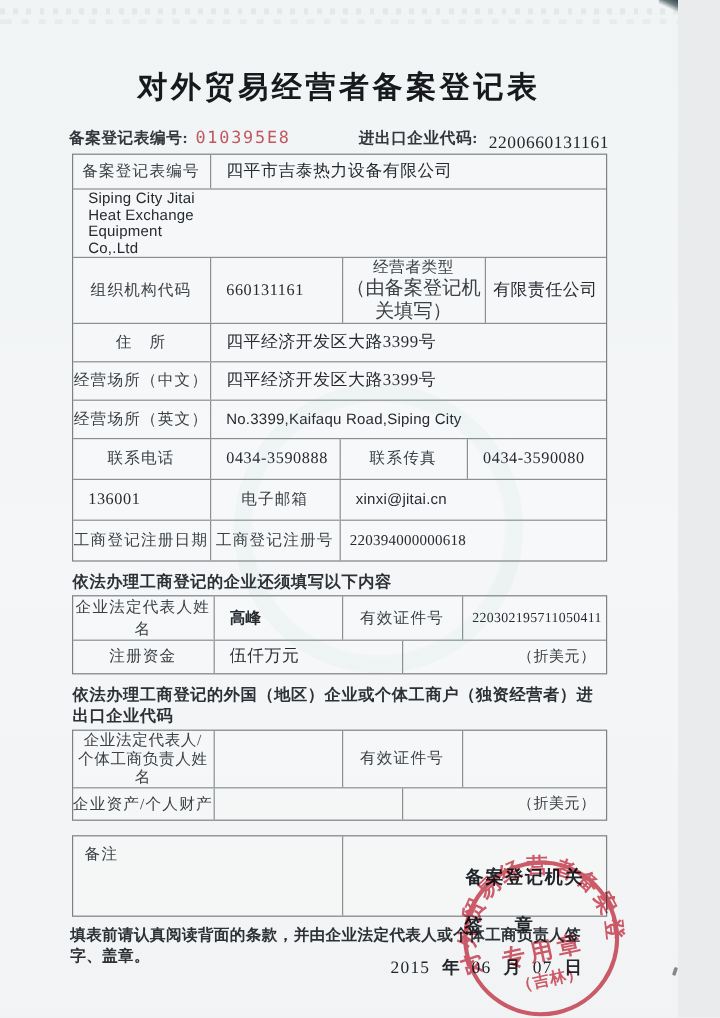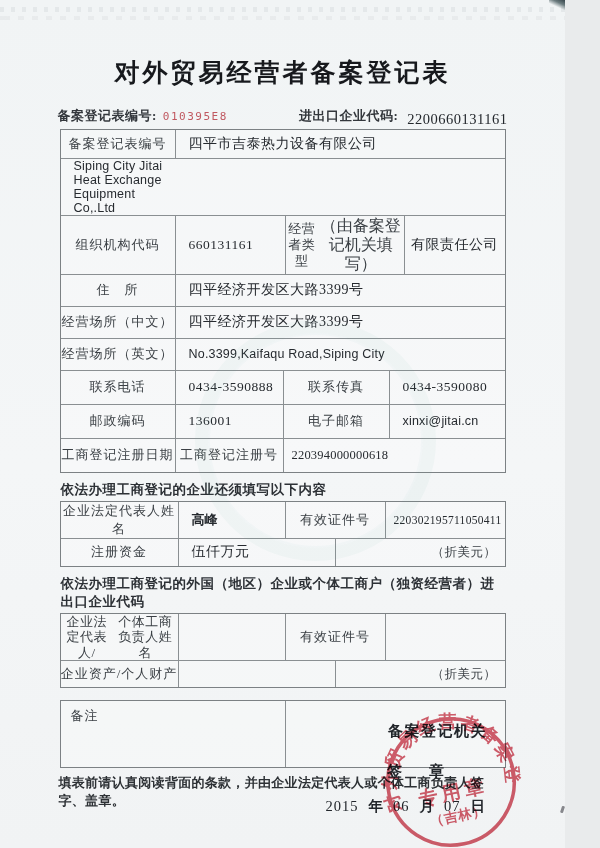--- a/index.html
+++ b/index.html
@@ -21,31 +21,31 @@
     border:13px solid rgba(105,175,170,.055);
     box-shadow:inset 0 0 0 2px rgba(105,175,170,.04);}
   .speck1{position:absolute;left:561px;top:806px;width:3px;height:7px;background:rgba(45,45,52,.55);transform:rotate(18deg);border-radius:1px;}
   .speck2{position:absolute;left:567px;top:817px;width:2px;height:4px;background:rgba(45,45,52,.35);transform:rotate(30deg);}
   
   .title{margin:0;padding-top:56px;text-align:center;
     font-family:"Liberation Sans","DejaVu Sans",sans-serif;
     font-weight:700;font-size:25px;letter-spacing:3px;color:#17191d;}
   .meta{width:450px;margin:17px auto 4px;display:flex;justify-content:space-between;align-items:flex-start;}
   .meta-label{font-size:13px;font-weight:600;letter-spacing:.5px;color:#33373c;}
-  .serial-value{font-family:"DejaVu Sans Mono",monospace;font-size:11px;letter-spacing:1.5px;
+  .serial-value{font-family:"DejaVu Sans Mono",monospace;font-size:14px;letter-spacing:1.5px;
     color:#c05860;margin-left:6px;}
   .code-value{font-size:14.5px;letter-spacing:.5px;margin-left:9px;position:relative;top:4px;color:#24282d;}
   
   .tbl{width:444px;margin:0 auto;border:1px solid #7c8184;background:rgba(255,255,255,.25);}
   .row{display:grid;border-bottom:1px solid #8a8f92;}
   .row:last-child{border-bottom:none;}
   .cell{border-right:1px solid #8a8f92;display:flex;align-items:center;min-width:0;}
   .cell:last-child{border-right:none;}
   .lab{justify-content:center;text-align:center;font-size:13px;letter-spacing:1px;color:#3b4045;}
-  .lab.two-line{flex-direction:row;line-height:1.2;letter-spacing:.5px;}
+  .lab.two-line{flex-direction:column;line-height:1.2;letter-spacing:.5px;}
   .lab .sub{font-size:16px;letter-spacing:0;}
   .val{padding-left:13px;font-size:13.5px;color:#262a2f;}
   .val.cjk{font-size:14px;letter-spacing:.5px;}
   .val.latin{font-family:"Liberation Sans","DejaVu Sans",sans-serif;font-size:12.5px;letter-spacing:.2px;}
   .val.num{font-size:13.5px;letter-spacing:.5px;}
   .val.longid{font-size:11.5px;padding-left:8px;letter-spacing:.3px;}
   .val.midid{font-size:12.5px;padding-left:8px;letter-spacing:.2px;}
   .val.center{justify-content:center;padding-left:0;}
   .val.bold{font-weight:700;font-size:13px;}
   .val.right{justify-content:flex-end;padding-right:8px;font-size:12.5px;letter-spacing:.5px;color:#3b4045;}
@@ -125,21 +125,20 @@
       <div class="cell lab">经营场所（英文）</div>
       <div class="cell val latin">No.3399,Kaifaqu Road,Siping City</div>
     </div>
     <div class="row cols-four r33">
       <div class="cell lab">联系电话</div>
       <div class="cell val num">0434-3590888</div>
       <div class="cell lab">联系传真</div>
       <div class="cell val num">0434-3590080</div>
     </div>
     <div class="row cols-four r33">
-      <div class="cell lab">邮政编码</div>
       <div class="cell val num">136001</div>
       <div class="cell lab">电子邮箱</div>
       <div class="cell val latin">xinxi@jitai.cn</div>
     </div>
     <div class="row cols-four r33">
       <div class="cell lab">工商登记注册日期</div>
       <div class="cell lab">工商登记注册号</div>
       <div class="cell val midid">220394000000618</div>
     </div>
   </div>

